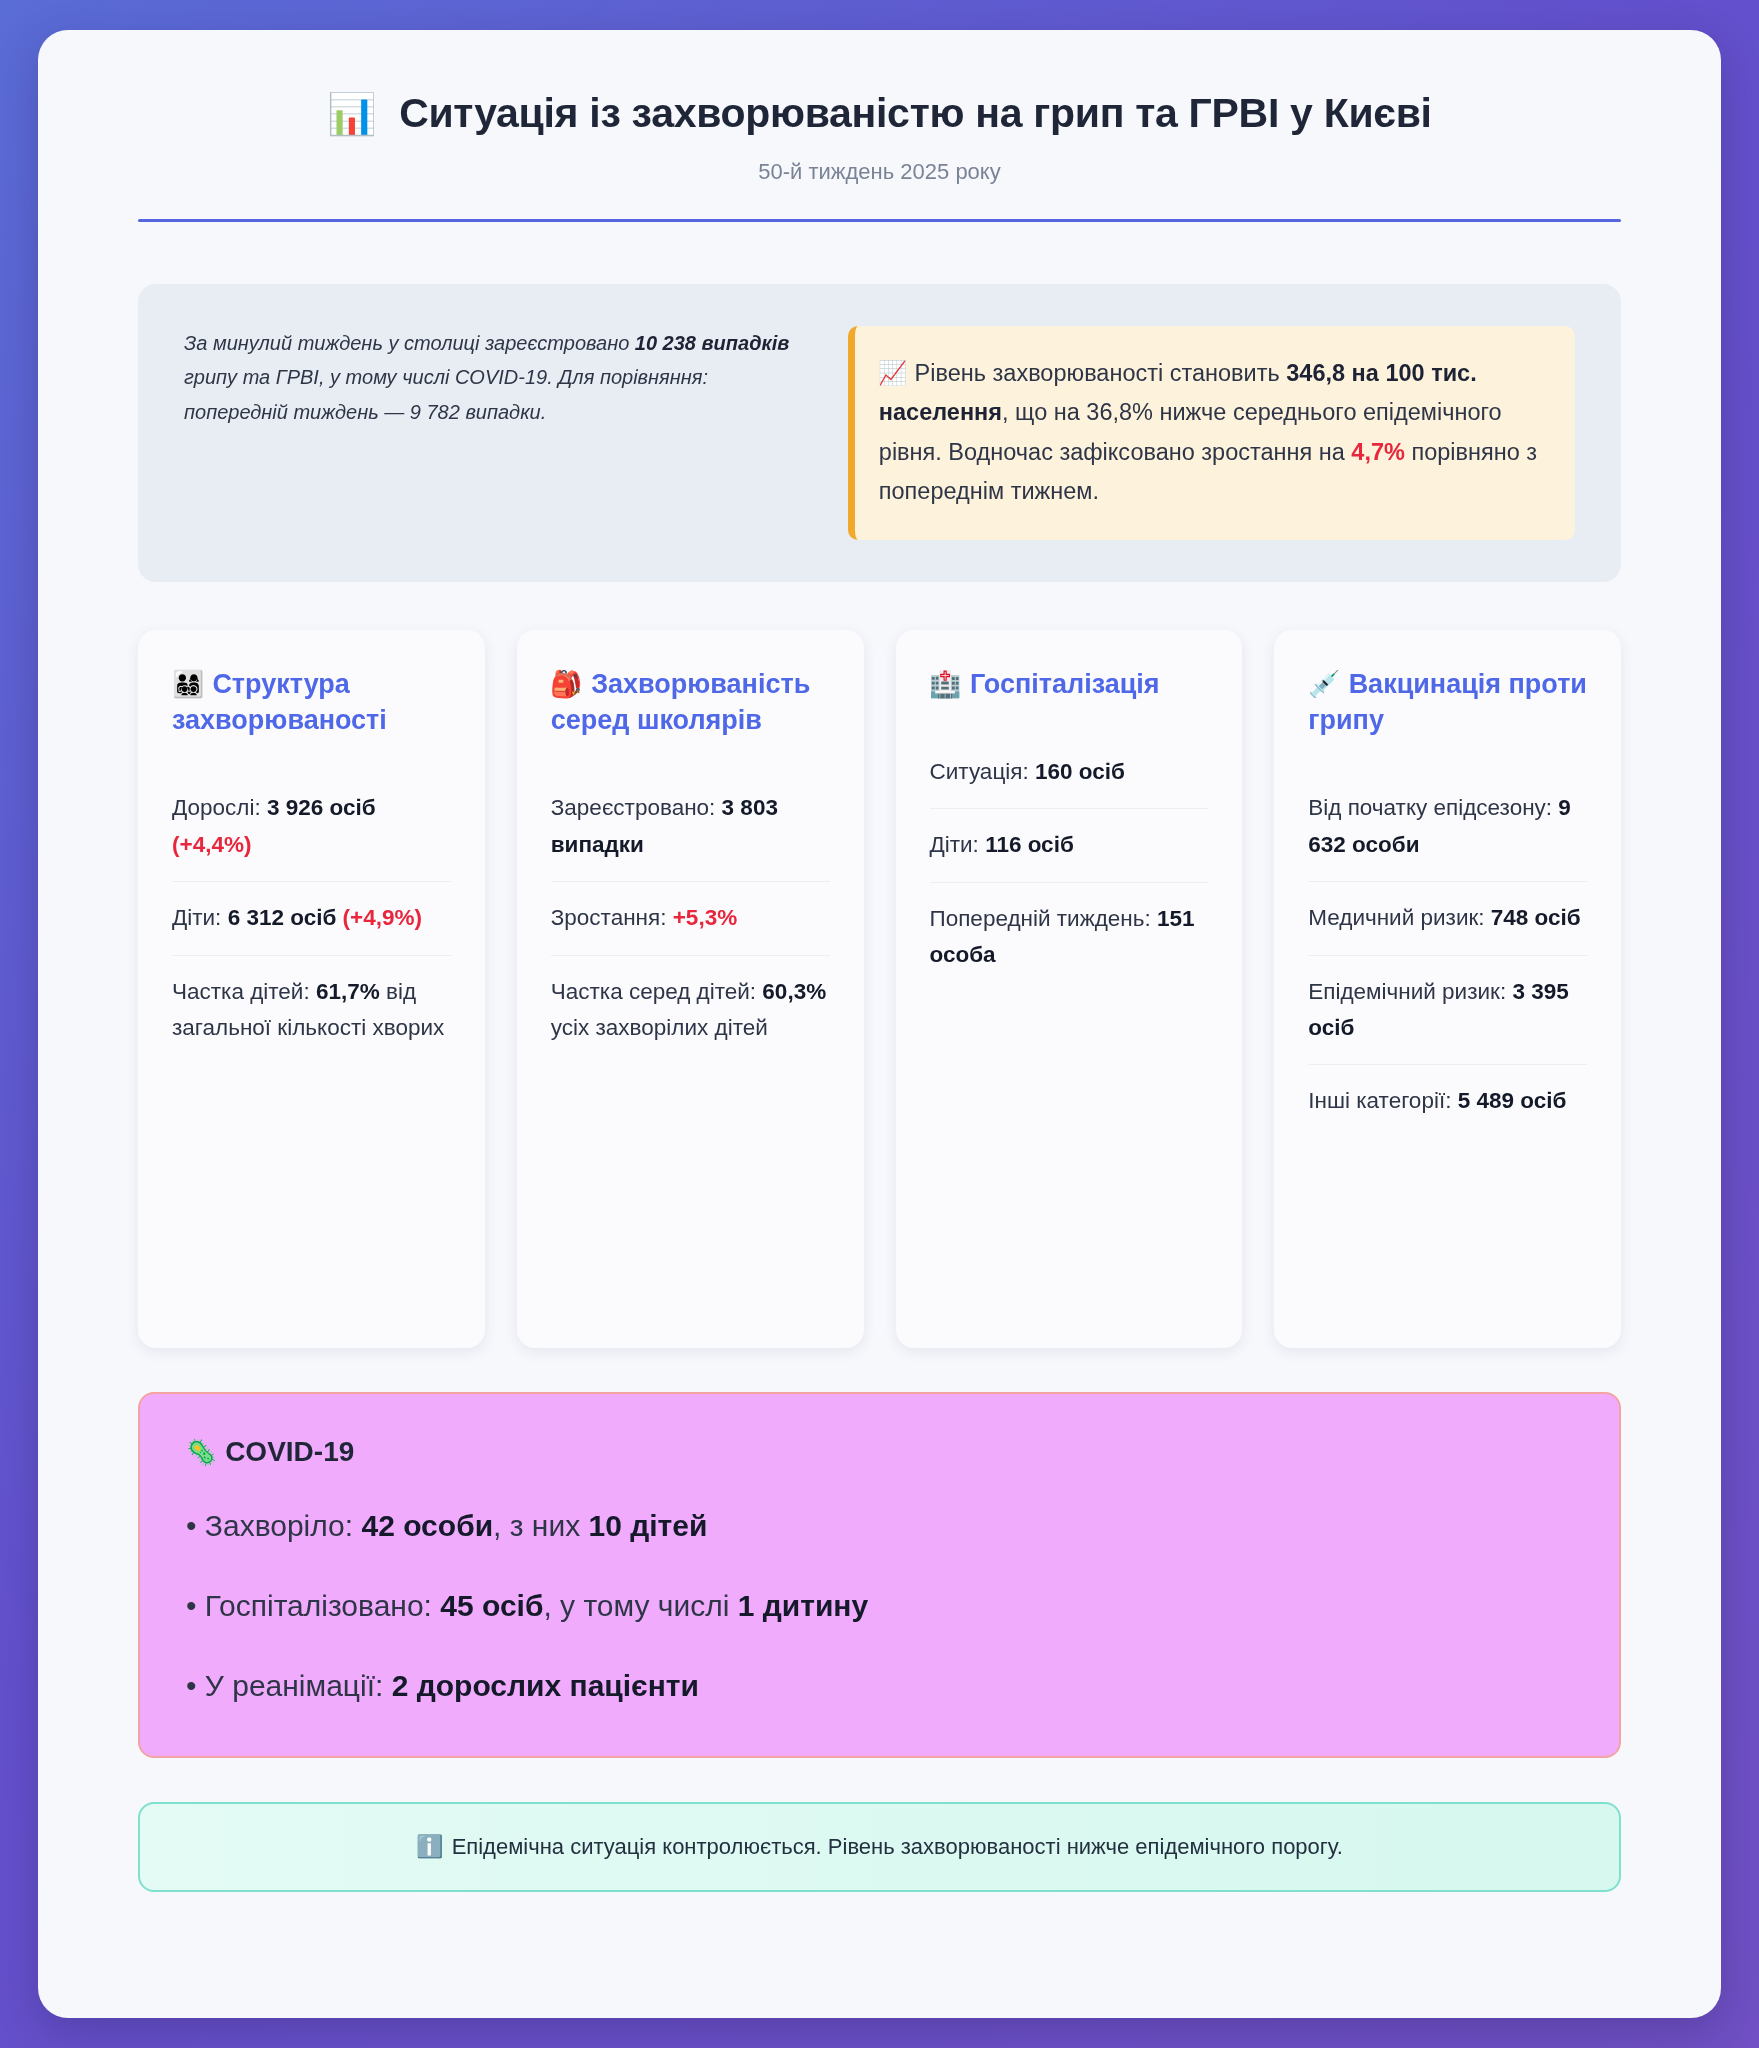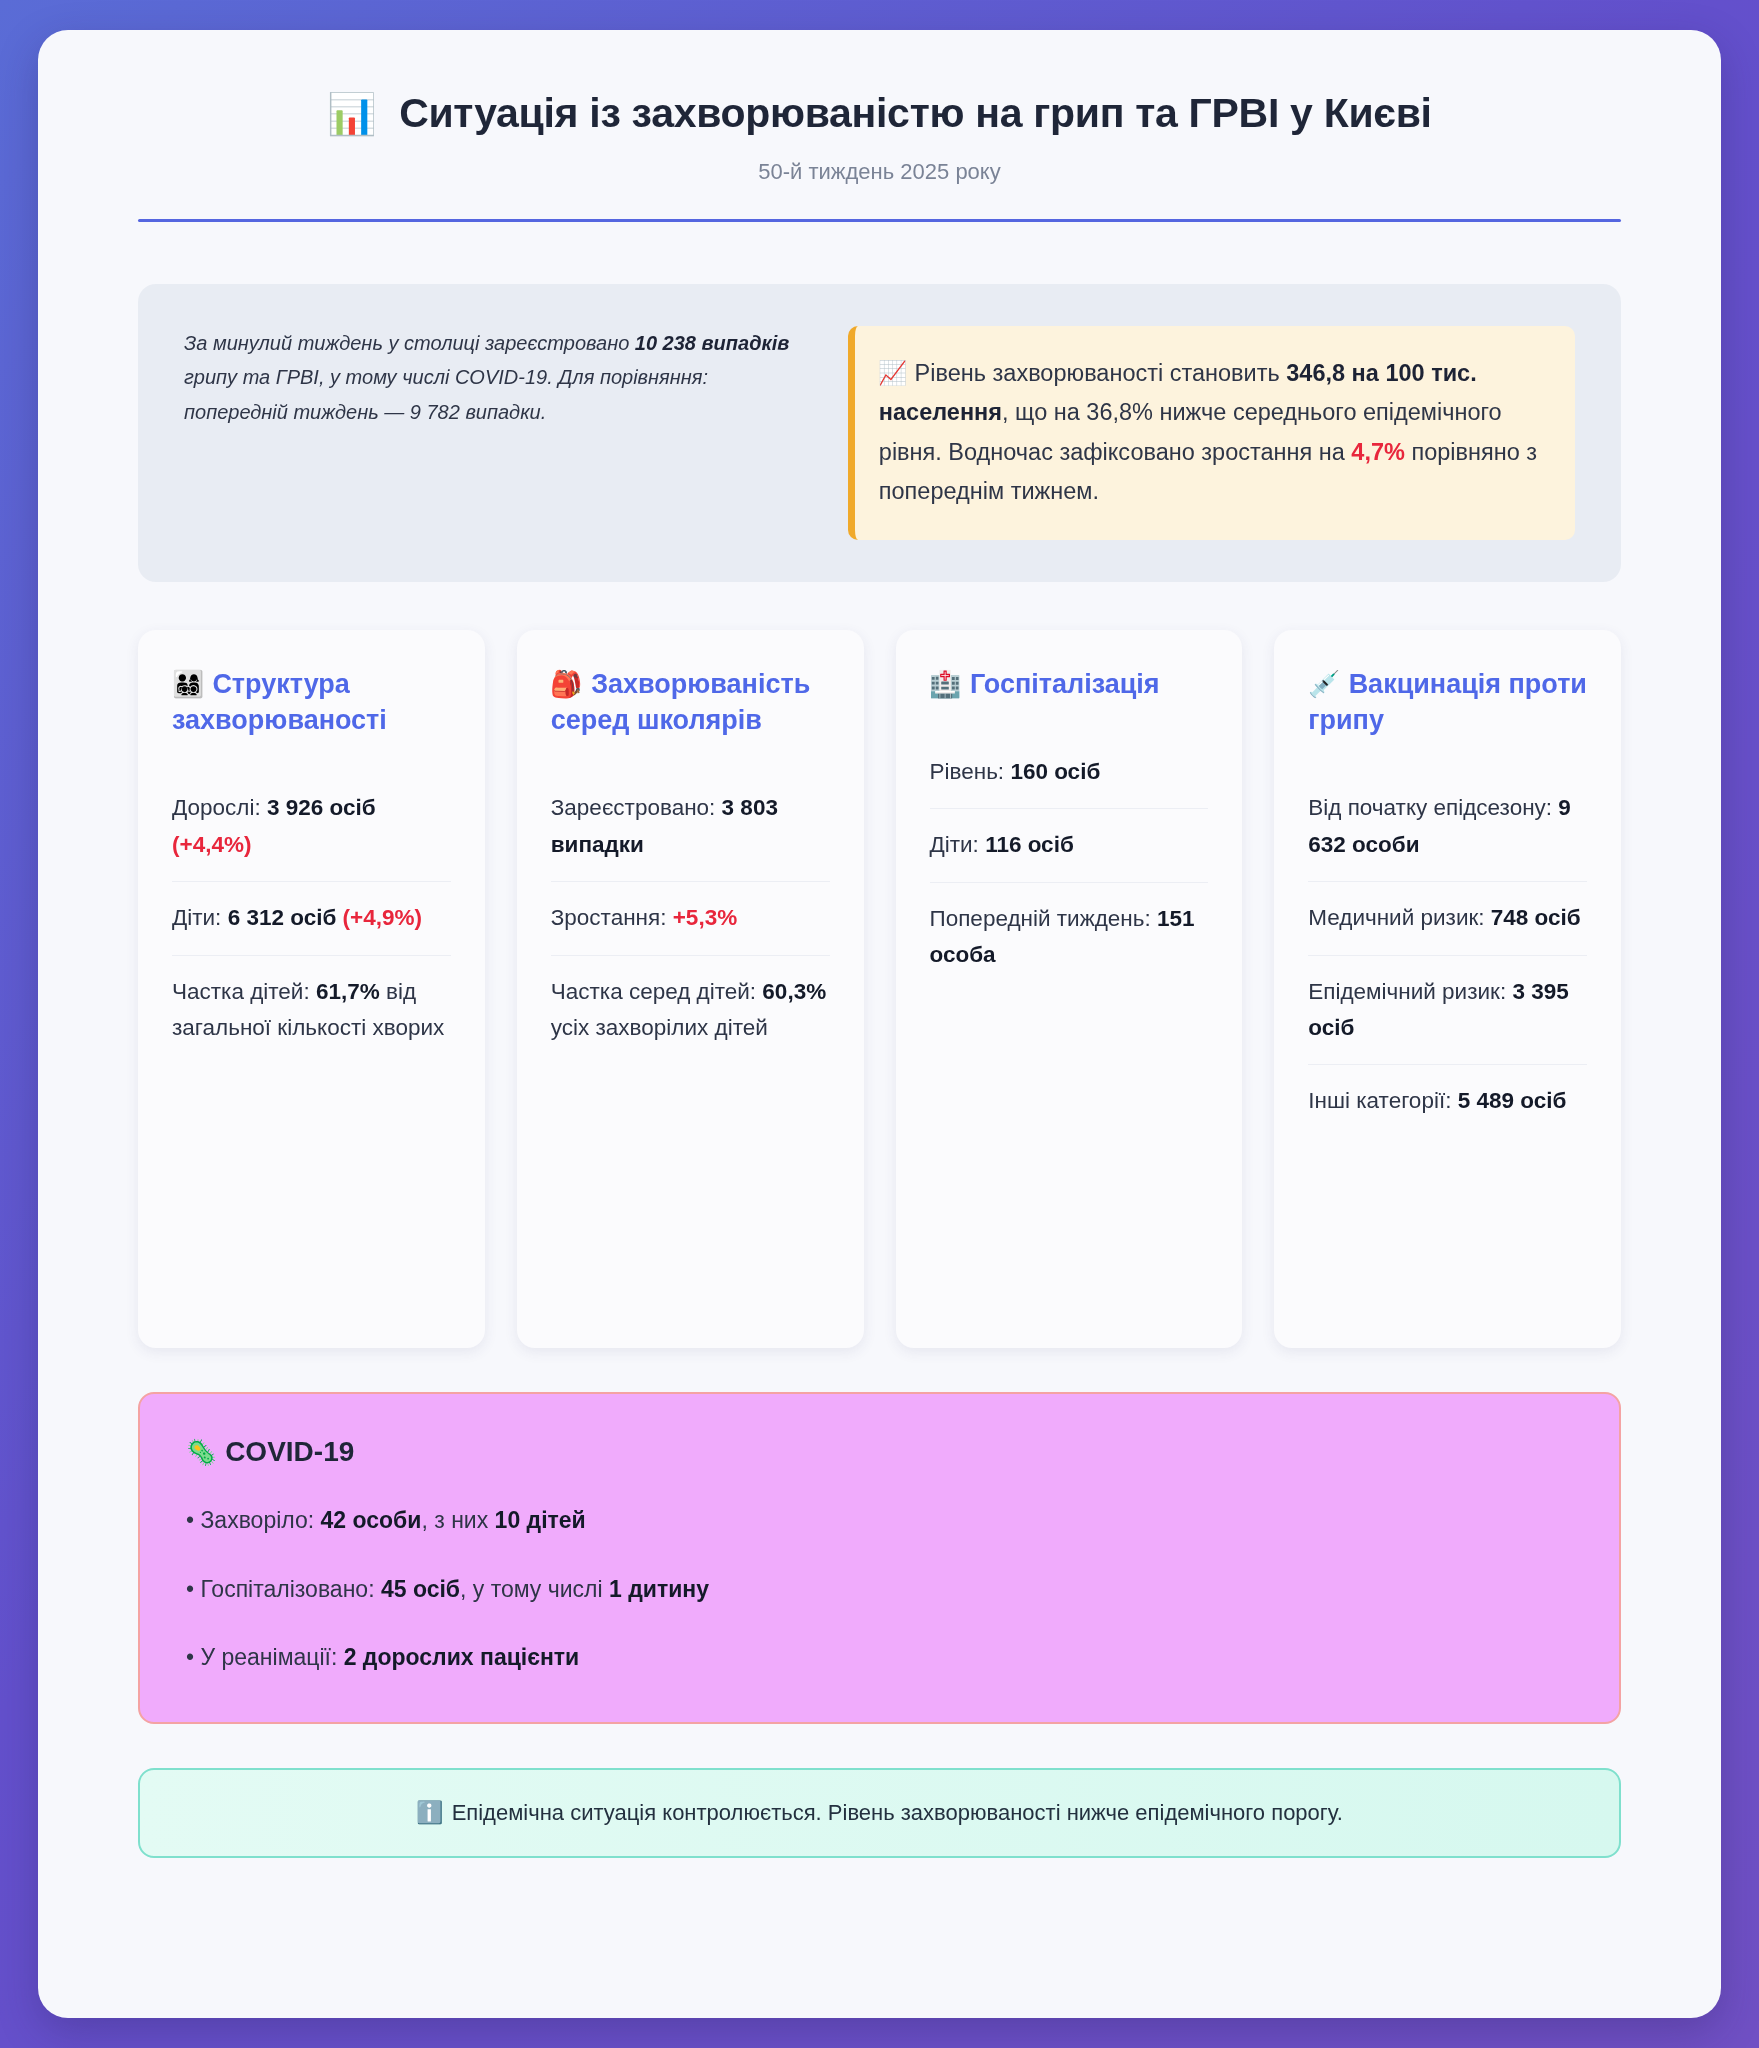--- a/index.html
+++ b/index.html
@@ -143,21 +143,21 @@
   .covid-title {
     font-size: 28px;
     font-weight: 700;
     color: #1f2638;
     margin-bottom: 34px;
   }
 
   .covid-title .card-emoji { font-size: 25px; }
 
   .covid-item {
-    font-size: 23px;
+    font-size: 30px;
     line-height: 1.6;
     color: #2e3547;
     margin-bottom: 32px;
   }
 
   .covid-item:last-child { margin-bottom: 0; }
   .covid-item b { font-weight: 700; color: #141a29; }
 
   
   .footer {
@@ -228,21 +228,21 @@
       <div class="card-row">
         <span>Частка серед дітей: </span><b>60,3%</b><span> усіх захворілих дітей</span>
       </div>
     </div>
 
     <div class="card">
       <div class="card-head">
         <span class="card-emoji">🏥</span><span>Госпіталізація</span>
       </div>
       <div class="card-row">
-        <span>Рівень: </span><b>160 осіб</b>
+        <span>Ситуація: </span><b>160 осіб</b>
       </div>
       <div class="card-row">
         <span>Діти: </span><b>116 осіб</b>
       </div>
       <div class="card-row">
         <span>Попередній тиждень: </span><b>151 особа</b>
       </div>
     </div>
 
     <div class="card">

